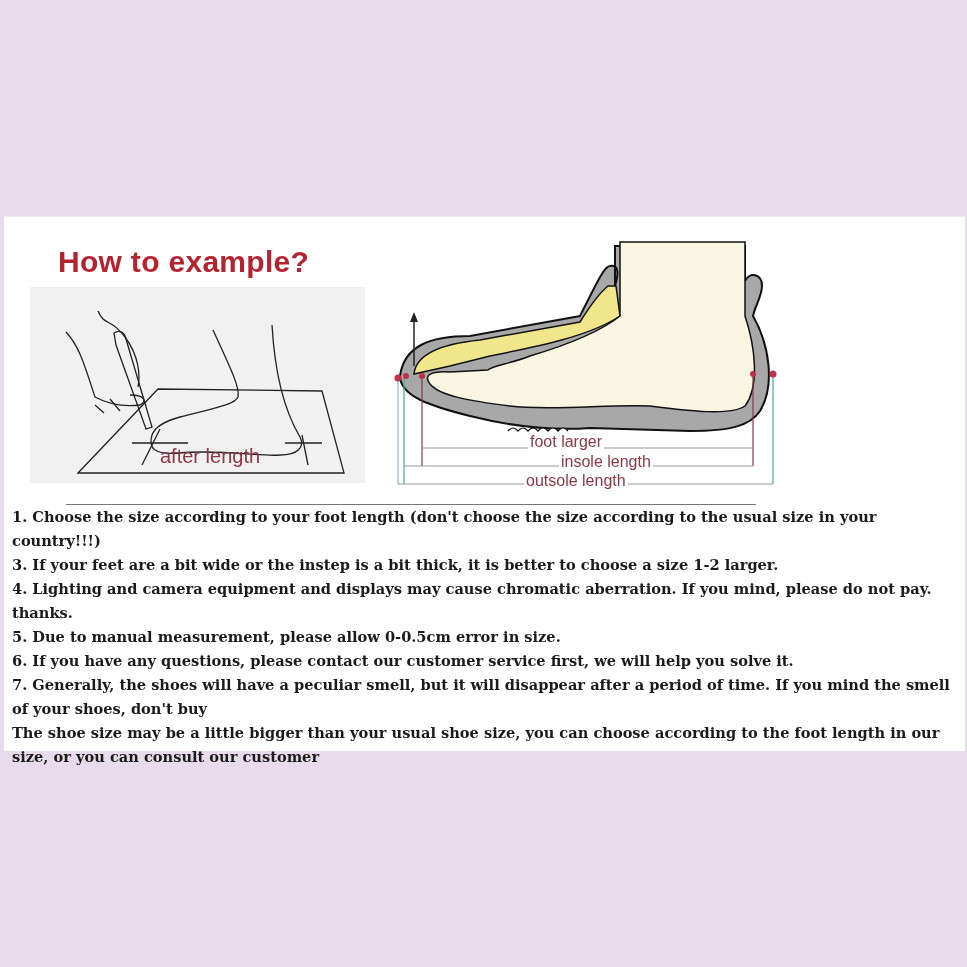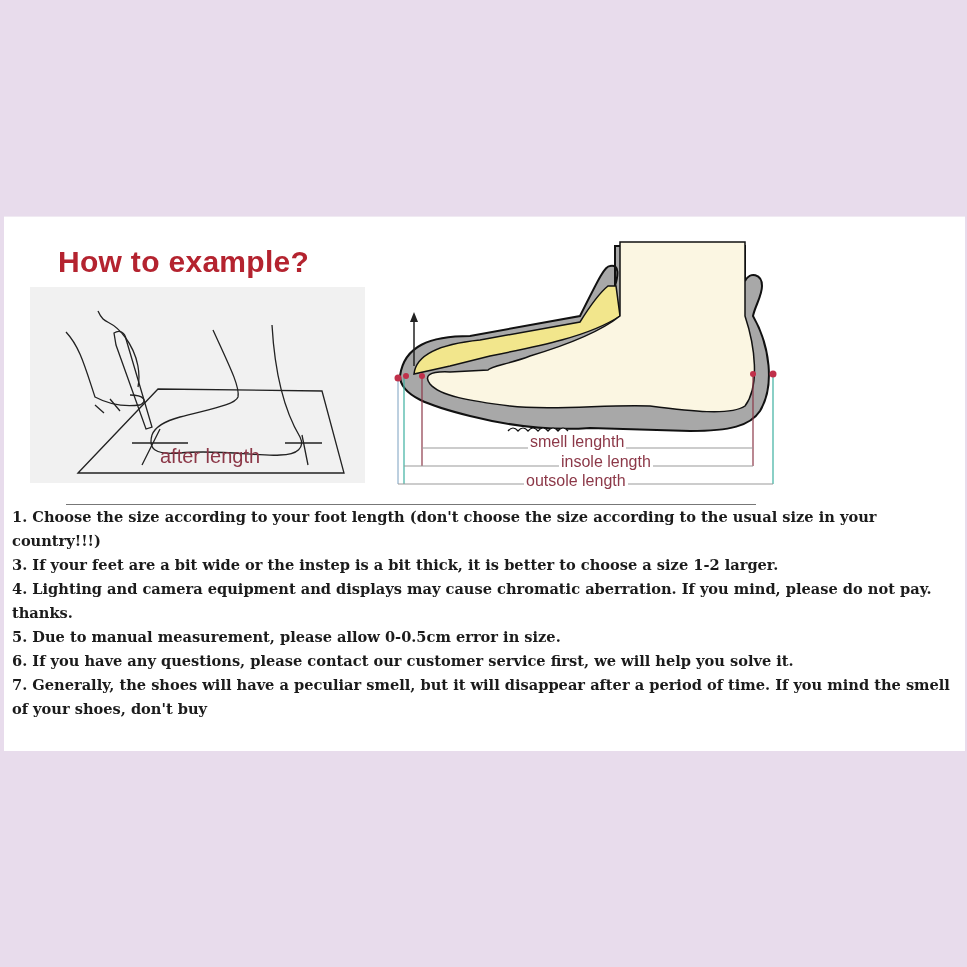--- a/index.html
+++ b/index.html
@@ -98,26 +98,27 @@
   <line x1="32" y1="212" x2="363" y2="212" stroke="#999" stroke-width="1"></line>
   <line x1="14" y1="230" x2="363" y2="230" stroke="#999" stroke-width="1"></line>
   <line x1="8" y1="248" x2="383" y2="248" stroke="#999" stroke-width="1"></line>
 
   <circle cx="8" cy="142" r="3.5" fill="#c0304a"></circle>
   <circle cx="16" cy="140" r="3" fill="#c0304a"></circle>
   <circle cx="32" cy="140" r="3" fill="#c0304a"></circle>
   <circle cx="363" cy="138" r="3" fill="#c0304a"></circle>
   <circle cx="383" cy="138" r="3.5" fill="#c0304a"></circle>
 </svg>
-<div class="shoe-label" style="left:528px;top:433px;">smell lenghth</div>
+<div class="shoe-label" style="left:528px;top:433px;">foot larger</div>
 <div class="shoe-label" style="left:527px;top:453px;margin-left:32px;">insole length</div>
 <div class="shoe-label" style="left:524px;top:472px;">outsole length</div>
 
 <div class="divider"></div>
 
 <div class="notes">
   <div>1. Choose the size according to your foot length (don't choose the size according to the usual size in your country!!!)</div>
   <div>3. If your feet are a bit wide or the instep is a bit thick, it is better to choose a size 1-2 larger.</div>
   <div>4. Lighting and camera equipment and displays may cause chromatic aberration. If you mind, please do not pay. thanks.</div>
   <div>5. Due to manual measurement, please allow 0-0.5cm error in size.</div>
   <div>6. If you have any questions, please contact our customer service first, we will help you solve it.</div>
   <div>7. Generally, the shoes will have a peculiar smell, but it will disappear after a period of time. If you mind the smell of your shoes, don't buy</div>
+  <div>The shoe size may be a little bigger than your usual shoe size, you can choose according to the foot length in our size, or you can consult our customer</div>
 </div>
 
 </body></html>

